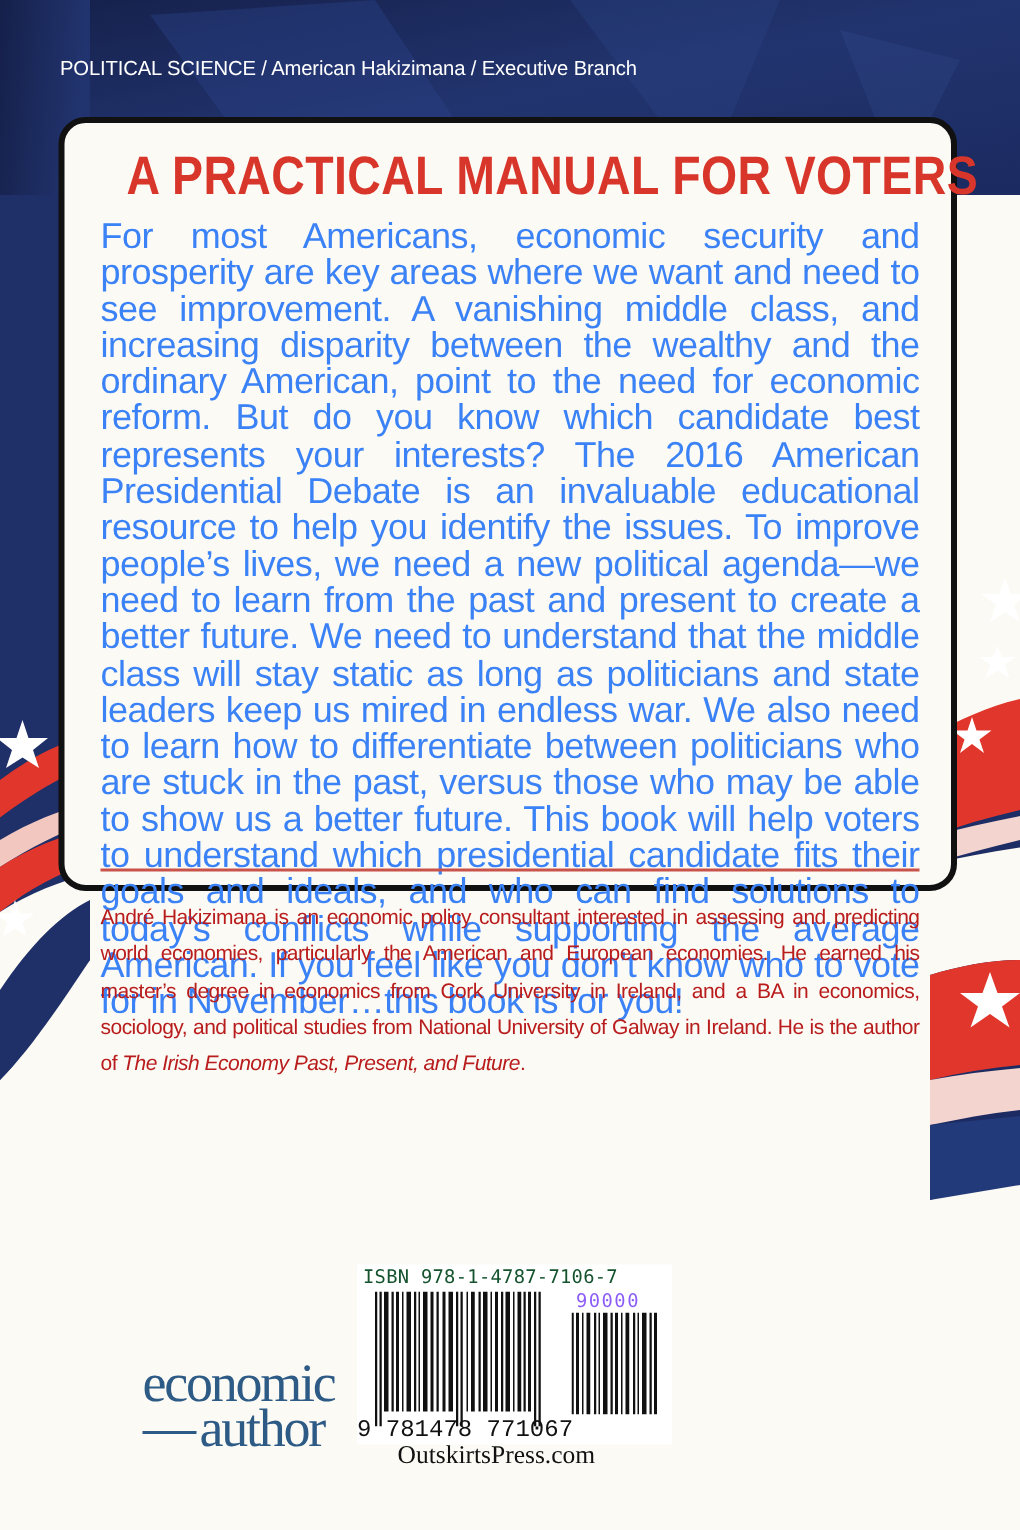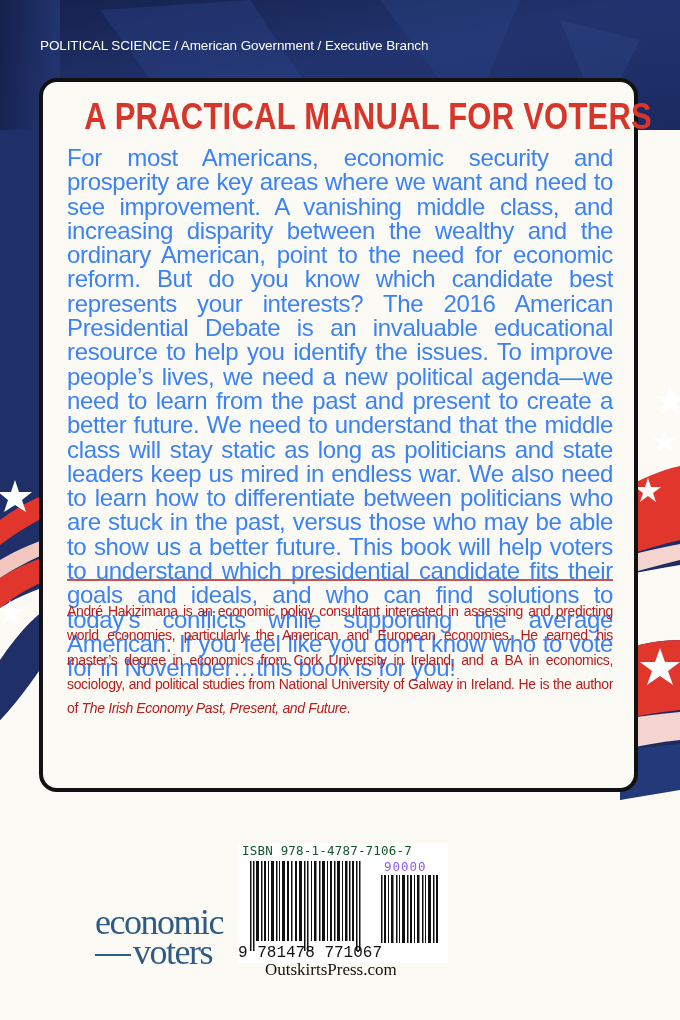--- a/index.html
+++ b/index.html
@@ -1,19 +1,19 @@
 <!DOCTYPE html>
 <html><head>
 <meta charset="utf-8">
 <style>
   html, body { margin:0; padding:0; }
   body { width:680px; height:1020px; position:relative; overflow:hidden; background:#fbfaf4; font-family:"Liberation Sans", sans-serif; }
   .bg { position:absolute; left:0; top:0; width:680px; height:1020px; }
   .category { position:absolute; left:40px; top:38px; color:#ffffff; font-size:13.5px; letter-spacing:-0.1px; }
-  .panel { position:absolute; left:39px; top:78px; width:599px; height:714px; background:#fbfaf4; border:4px solid #111; border-radius:18px; box-sizing:border-box; }
+  .panel { position:absolute; left:39px; top:78px; width:599px; height:516px; background:#fbfaf4; border:4px solid #111; border-radius:18px; box-sizing:border-box; }
   .headline { position:absolute; left:0; width:100%; top:14px; text-align:center; color:#d9362b; font-family:"Liberation Sans", sans-serif; font-weight:bold; font-size:36px; transform:scaleX(0.86); letter-spacing:0.3px; white-space:nowrap; }
   .blurb { position:absolute; left:24px; width:546px; top:64px; font-size:24px; line-height:24.3px; color:#3b82f6; text-align:justify; font-family:"Liberation Sans", sans-serif; letter-spacing:-0.35px; }
   .divider { position:absolute; left:24px; width:546px; top:497px; height:2px; background:#c9524a; }
   .bio { position:absolute; left:24px; width:546px; top:517px; font-size:14px; line-height:24.3px; color:#b91c1c; text-align:justify; letter-spacing:-0.35px; }
   .bio i { font-style:italic; }
   .logo { position:absolute; left:95px; top:907px; color:#2e5b86; font-family:"Liberation Serif", serif; }
   .logo .l1 { font-size:36px; letter-spacing:-1.5px; line-height:30px; }
   .logo .l2 { font-size:36px; letter-spacing:-1.5px; line-height:30px; padding-left:38px; position:relative; }
   .logo .rule { position:absolute; left:0; top:17px; width:36px; height:2px; background:#2e5b86; }
   .barcode-wrap { position:absolute; left:238px; top:843px; width:210px; height:120px; background:#ffffff; }
@@ -60,32 +60,32 @@
   <path d="M620 650 C640 644 660 640 680 640 V710 C660 712 640 715 620 720 Z" fill="#e0362c"></path>
   <path d="M620 720 C640 716 660 714 680 712 V740 C660 742 640 746 620 750 Z" fill="#f4d4ce"></path>
   <path d="M620 750 L680 744 V790 L620 800 Z" fill="#233a7a"></path>
 
   <polygon points="670,385 674,396 686,396 676,403 680,415 670,408 660,415 664,403 654,396 666,396" fill="#ffffff"></polygon>
   <polygon points="665,430 668,438 677,438 670,443 673,452 665,447 657,452 660,443 653,438 662,438" fill="#ffffff"></polygon>
   <polygon points="648,478 651,487 661,487 653,493 656,502 648,496 640,502 643,493 635,487 645,487" fill="#ffffff"></polygon>
   <polygon points="660,648 665,662 680,662 668,671 673,685 660,676 647,685 652,671 640,662 655,662" fill="#ffffff"></polygon>
 </svg>
 
-<div class="category">POLITICAL SCIENCE / American Government / Executive Branch</div>
+<div class="category">POLITICAL SCIENCE / American Hakizimana / Executive Branch</div>
 
 <div class="panel">
   <div class="headline">A PRACTICAL MANUAL FOR VOTERS</div>
   <div class="blurb">For most Americans, economic security and prosperity are key areas where we want and need to see improvement. A vanishing middle class, and increasing disparity between the wealthy and the ordinary American, point to the need for economic reform. But do you know which candidate best represents your interests? The 2016 American Presidential Debate is an invaluable educational resource to help you identify the issues. To improve people’s lives, we need a new political agenda—we need to learn from the past and present to create a better future. We need to understand that the middle class will stay static as long as politicians and state leaders keep us mired in endless war. We also need to learn how to differentiate between politicians who are stuck in the past, versus those who may be able to show us a better future. This book will help voters to understand which presidential candidate fits their goals and ideals, and who can find solutions to today’s conflicts while supporting the average American. If you feel like you don’t know who to vote for in November…this book is for you!</div>
   <div class="divider"></div>
   <div class="bio"><span>André Hakizimana is an economic policy consultant interested in assessing and predicting world economies, particularly the American and European economies. He earned his master’s degree in economics from Cork University in Ireland, and a BA in economics, sociology, and political studies from National University of Galway in Ireland. He is the author of </span><i>The Irish Economy Past, Present, and Future</i><span>.</span></div>
 </div>
 
 <div class="logo">
   <div class="l1">economic</div>
-  <div class="l2"><span class="rule"></span><span>voters</span></div>
+  <div class="l2"><span class="rule"></span><span>author</span></div>
 </div>
 
 <div class="barcode-wrap">
   <div class="isbn">ISBN 978-1-4787-7106-7</div>
   <div class="price">90000</div>
   <svg class="bars" width="120" height="90" viewBox="0 0 120 90">
     <g fill="#111">
       <rect x="0" y="0" width="1.5" height="90"></rect>
         <rect x="3" y="0" width="1.5" height="90"></rect>
       <rect x="6" y="0" width="3" height="80"></rect>

